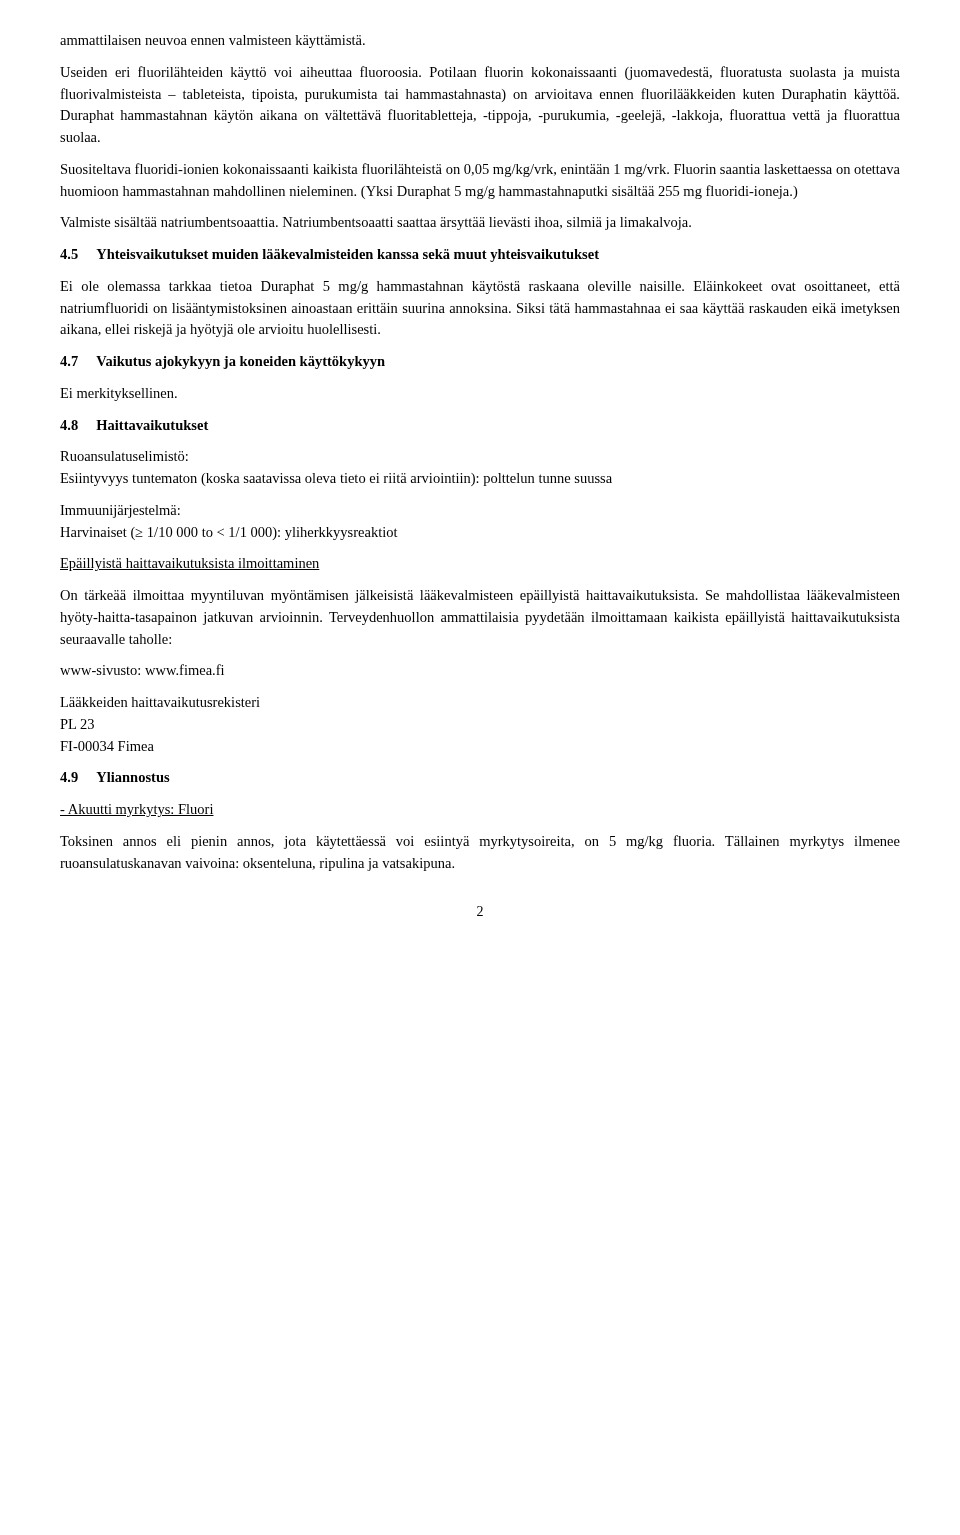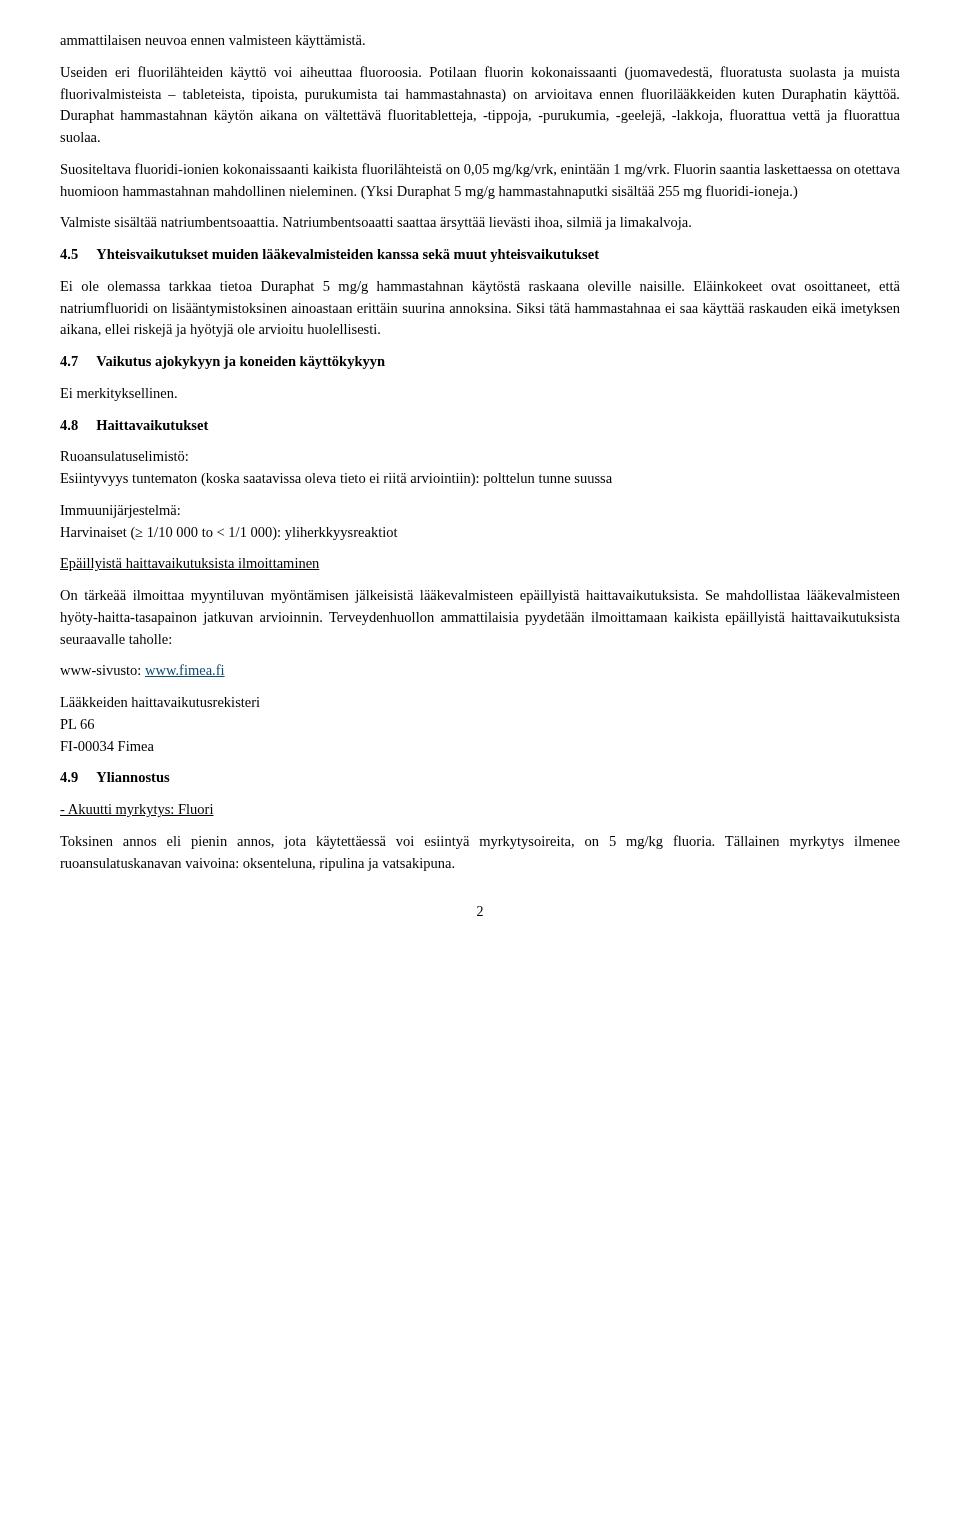--- a/index.html
+++ b/index.html
@@ -23,22 +23,21 @@
       margin-top: 8px;
       margin-bottom: 8px;
     }
     .subsection-title {
       font-weight: bold;
     }
     .underline {
       text-decoration: underline;
     }
     .link {
-      color: #0c4a6e;
-      text-decoration: underline;
+      color: #000000;
     }
     .page-number {
       text-align: center;
       margin-top: 30px;
       font-size: 14px;
     }
     p {
       margin-bottom: 10px;
       line-height: 1.5;
       text-align: justify;
@@ -98,21 +97,21 @@
 
   <p class="underline">Epäillyistä haittavaikutuksista ilmoittaminen</p>
 
   <p>On tärkeää ilmoittaa myyntiluvan myöntämisen jälkeisistä lääkevalmisteen epäillyistä haittavaikutuksista. Se mahdollistaa lääkevalmisteen hyöty-haitta-tasapainon jatkuvan arvioinnin. Terveydenhuollon ammattilaisia pyydetään ilmoittamaan kaikista epäillyistä haittavaikutuksista seuraavalle taholle:</p>
 
   <p>
     <span>www-sivusto:</span>
     <a class="link">www.fimea.fi</a>
   </p>
   <p style="margin-bottom:0;">Lääkkeiden haittavaikutusrekisteri</p>
-  <p style="margin-bottom:0;">PL 66</p>
+  <p style="margin-bottom:0;">PL 23</p>
   <p>FI-00034 Fimea</p>
 </div>
 
 <div class="subsection">
   <p>
     <span class="section-number bold">4.9</span>
     &nbsp;&nbsp;&nbsp;
     <span class="subsection-title bold">Yliannostus</span>
   </p>
   <p class="underline">- Akuutti myrkytys: Fluori</p>

